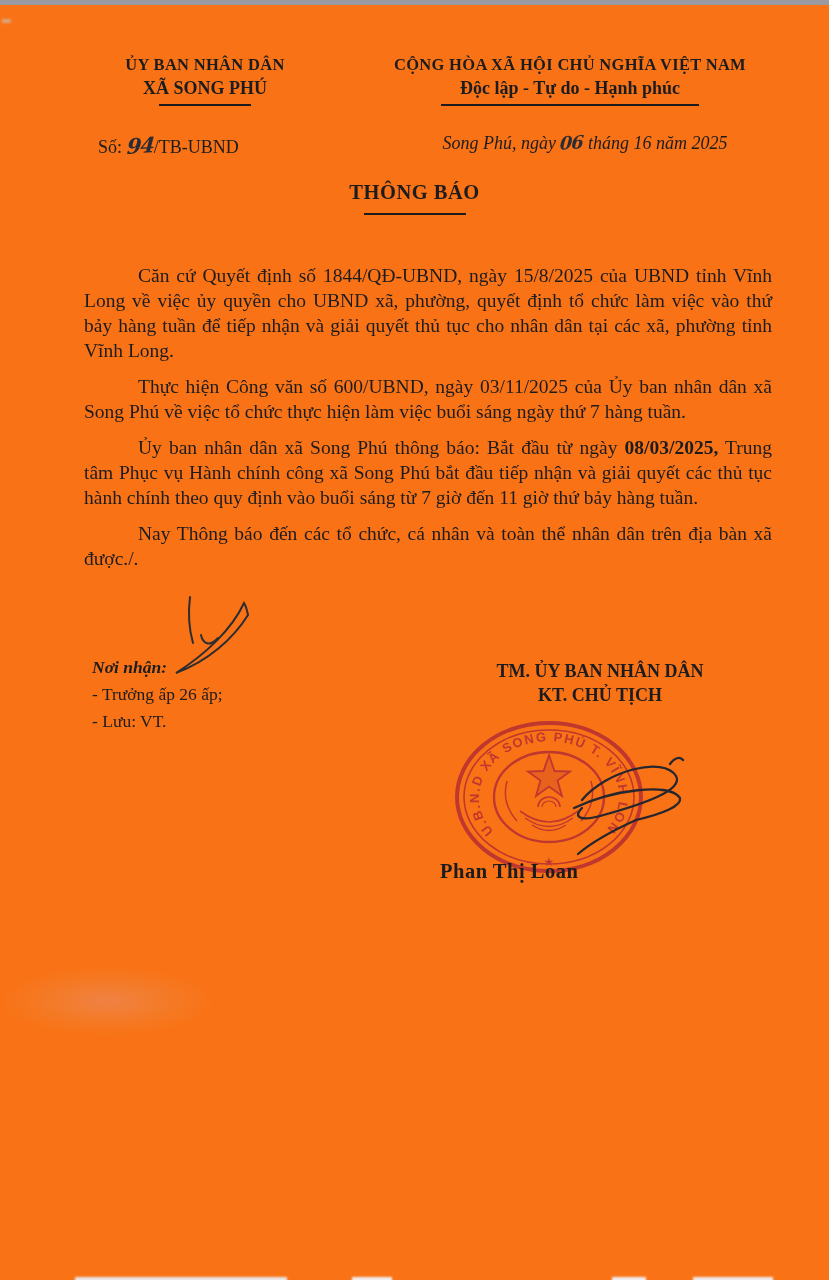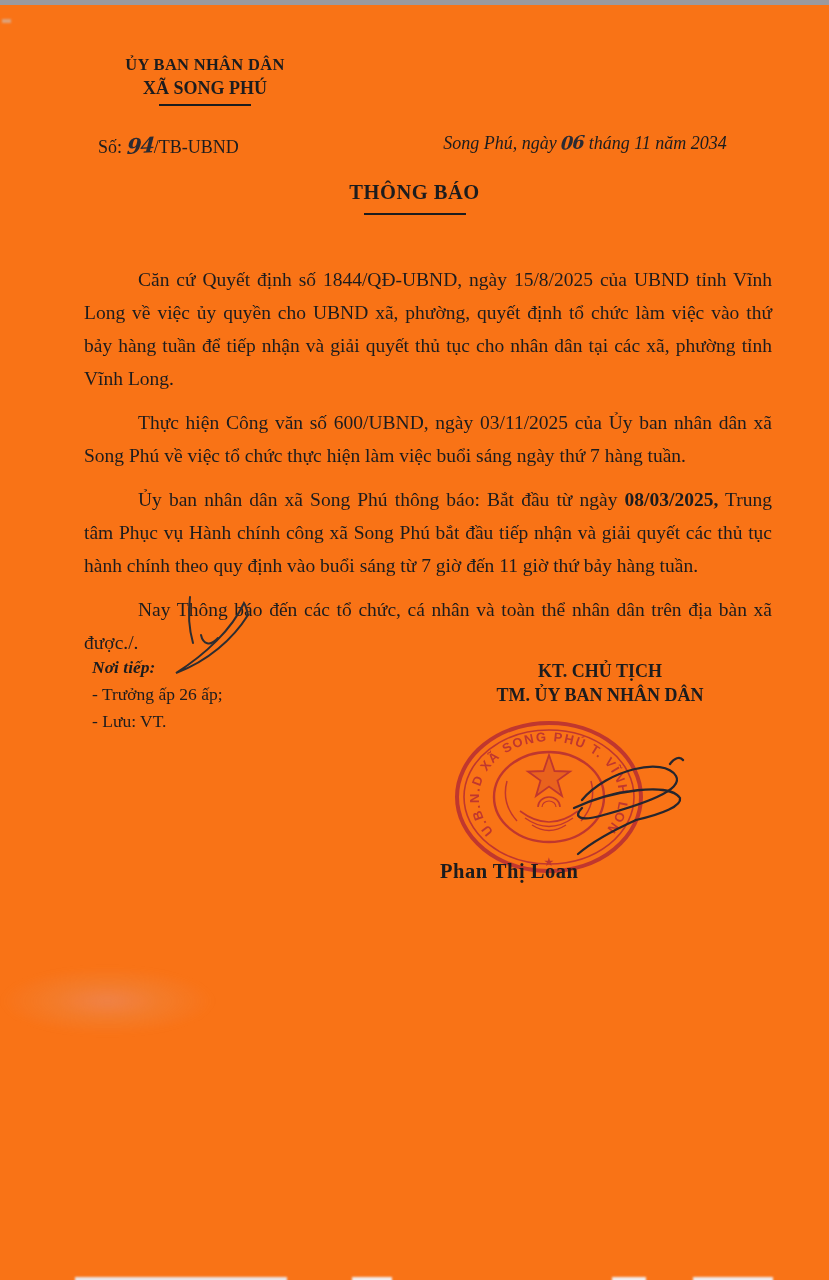--- a/index.html
+++ b/index.html
@@ -38,21 +38,21 @@
 
   
   .title-block { left: 0; top: 176px; width: 829px; text-align: center; }
   .doc-title { font-size: 20.5px; font-weight: bold; letter-spacing: .5px; text-align: center; }
   .doc-subtitle { font-size: 18px; font-weight: bold; margin-top: 6px; white-space: nowrap; }
   .rule-title { margin: 9px auto 0; width: 102px; }
 
   
   .body-text { left: 84px; top: 258px; width: 688px; }
   .body-text p {
-    font-size: 19.5px; line-height: 33px;
+    font-size: 19.5px; line-height: 25px;
     text-align: justify; text-indent: 54px;
     margin-bottom: 11px;
   }
 
   
   .recipients { left: 92px; top: 652px; font-size: 17.5px; }
   .recipients-label { font-weight: bold; font-style: italic; font-size: 17.5px; }
   .recipients div.item { margin-top: 5px; line-height: 22px; }
   .sig-block { left: 440px; top: 655px; width: 320px; text-align: center; }
   .sig-line { font-size: 18px; font-weight: bold; line-height: 23.5px; }
@@ -84,23 +84,28 @@
 
   <div class="abs hdr-left">
     <div class="hdr-line1">ỦY BAN NHÂN DÂN</div>
     <div class="hdr-line2">XÃ SONG PHÚ</div>
     <div class="rule rule-left"></div>
   </div>
   <div class="abs doc-number"><span>Số:</span>
     <span class="hand hand-num">94</span><span>/TB-UBND</span>
   </div>
 
+  <div class="abs hdr-right">
+    <div class="hdr-line1">CỘNG HÒA XÃ HỘI CHỦ NGHĨA VIỆT NAM</div>
+    <div class="hdr-line2">Độc lập - Tự do - Hạnh phúc</div>
+    <div class="rule rule-right"></div>
+  </div>
   <div class="abs dateline"><span>Song Phú, ngày</span>
     <span class="hand hand-day">06</span>
-    <span>tháng 11  năm 2034</span>
+    <span>tháng 16  năm 2025</span>
   </div>
 
   <div class="abs title-block">
     <div class="doc-title">THÔNG BÁO</div>
     <div class="rule rule-title"></div>
   </div>
 
   <div class="abs body-text">
     <p>Căn cứ Quyết định số 1844/QĐ-UBND, ngày 15/8/2025 của UBND tỉnh Vĩnh Long về việc ủy quyền cho UBND xã, phường, quyết định tổ chức làm việc vào thứ bảy hàng tuần để tiếp nhận và giải quyết thủ tục cho nhân dân tại các xã, phường tỉnh Vĩnh Long.</p>
     <p>Thực hiện Công văn số 600/UBND, ngày 03/11/2025 của Ủy ban nhân dân xã Song Phú về việc tổ chức thực hiện làm việc buổi sáng ngày thứ 7 hàng tuần.</p>
@@ -111,28 +116,28 @@
 
   <svg class="abs flourish-svg" width="100" height="92" viewBox="0 0 100 92">
     <g fill="none" stroke="#2d2d31" stroke-width="2" stroke-linecap="round">
       <path d="M 22,6 C 20,22 21,38 25,52"></path>
       <path d="M 33,44 c 2,9 9,12 17,3"></path>
       <path d="M 76,12 C 64,38 38,63 8,82 C 40,70 65,48 80,24 C 79,19 78,15 76,12 Z"></path>
     </g>
   </svg>
 
   <div class="abs recipients">
-    <div class="recipients-label">Nơi tiếp:</div>
+    <div class="recipients-label">Nơi nhận:</div>
     <div class="item">- Trưởng ấp 26 ấp;</div>
     <div class="item">-  Lưu: VT.</div>
   </div>
 
   <div class="abs sig-block">
+    <div class="sig-line">TM. ỦY BAN NHÂN DÂN</div>
     <div class="sig-line">KT. CHỦ TỊCH</div>
-    <div class="sig-line">TM. ỦY BAN NHÂN DÂN</div>
   </div>
 
   <svg class="abs seal-svg" width="194" height="156" viewBox="0 0 194 156" style="opacity:.92">
     <g fill="none" stroke="#bc3231">
       <ellipse cx="97" cy="78" rx="92" ry="74" stroke-width="4"></ellipse>
       <ellipse cx="97" cy="78" rx="85" ry="67" stroke-width="1.6"></ellipse>
       <ellipse cx="97" cy="78" rx="55" ry="45" stroke-width="2.4"></ellipse>
 
       <path d="M 97,36 L 102.5,52 118,52.5 105.5,61.5 110,77 97,67.5 84,77 88.5,61.5 76,52.5 91.5,52 Z" stroke-width="1.8" fill="#bc3231" fill-opacity=".28"></path>
 

